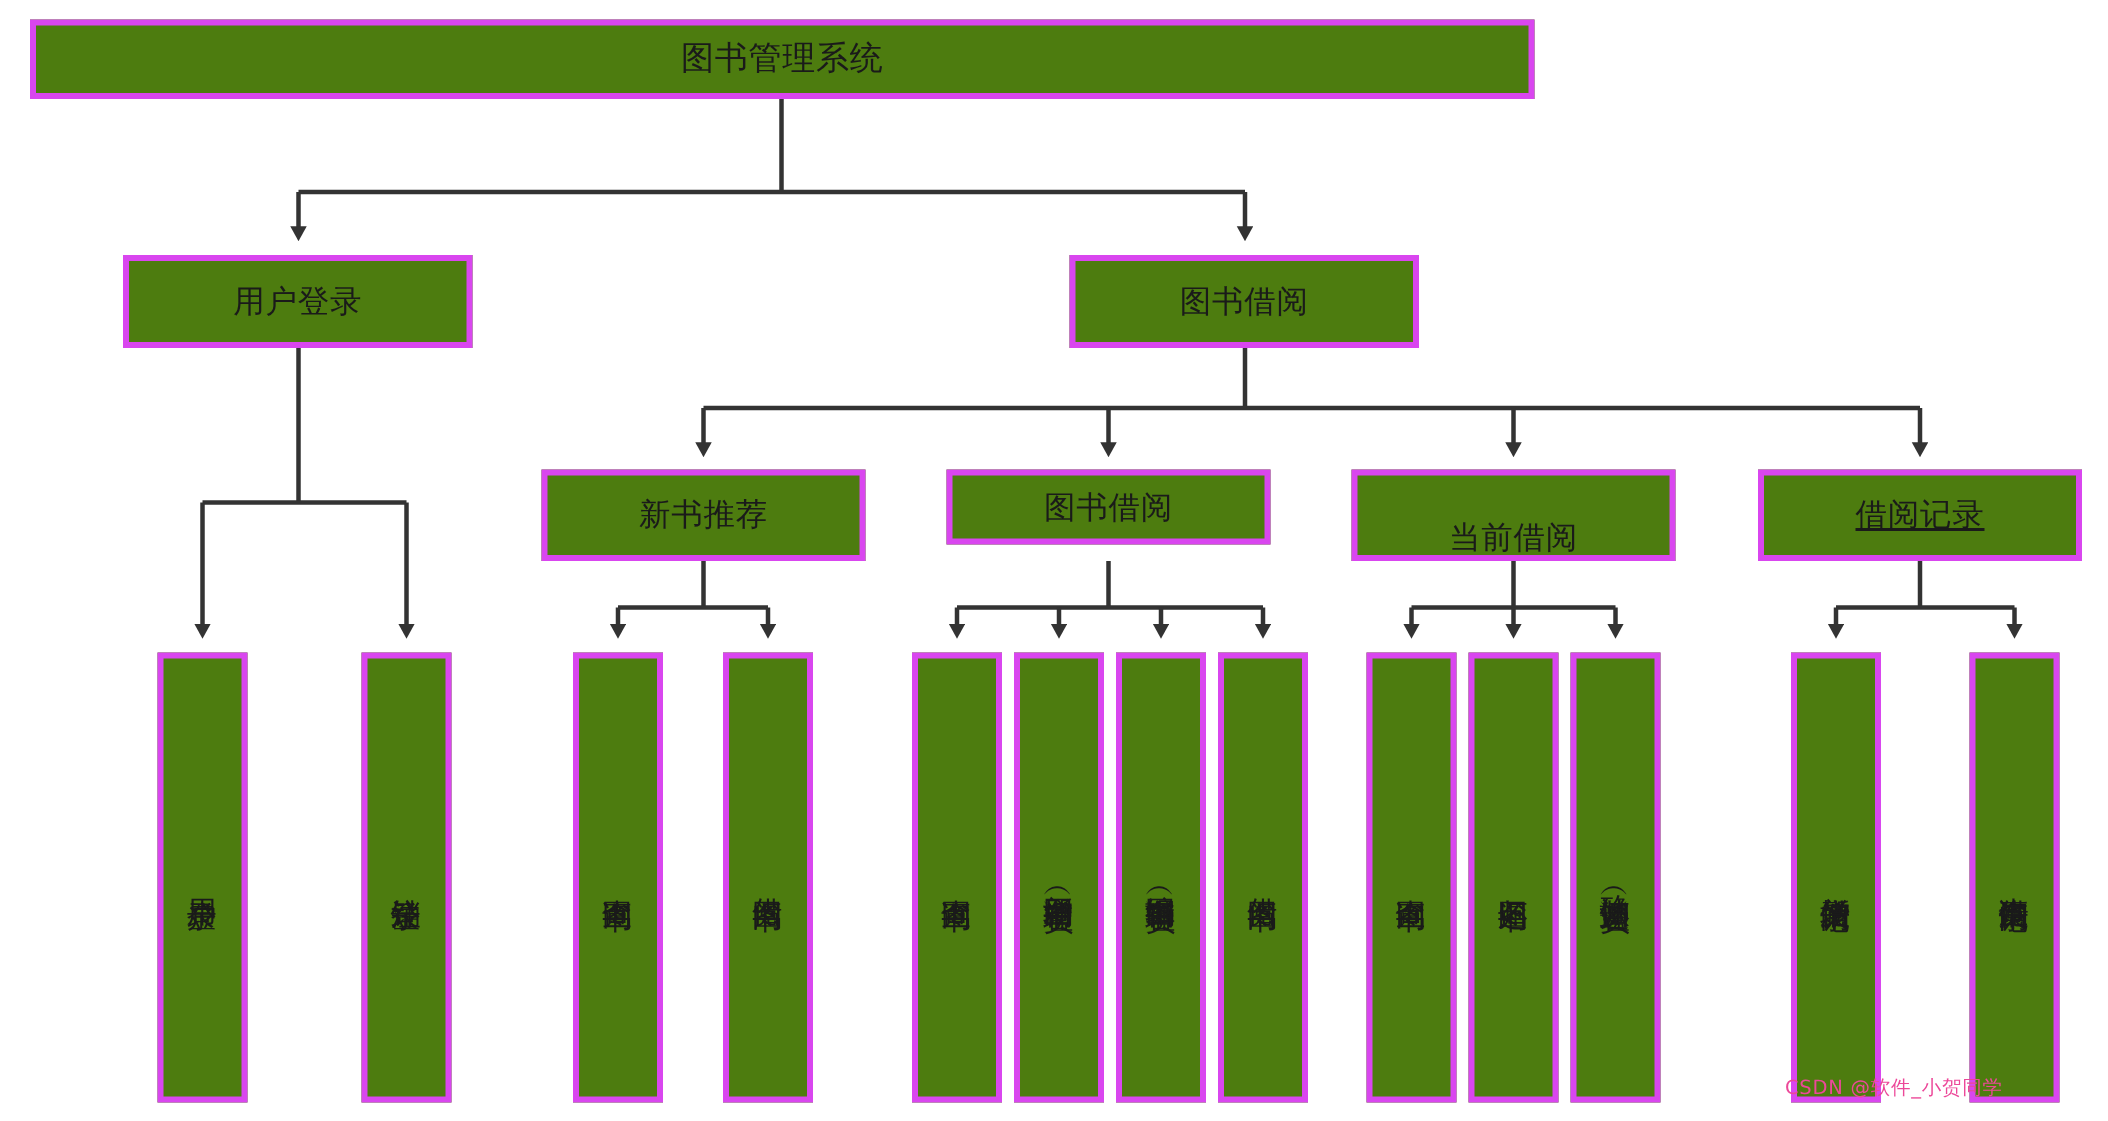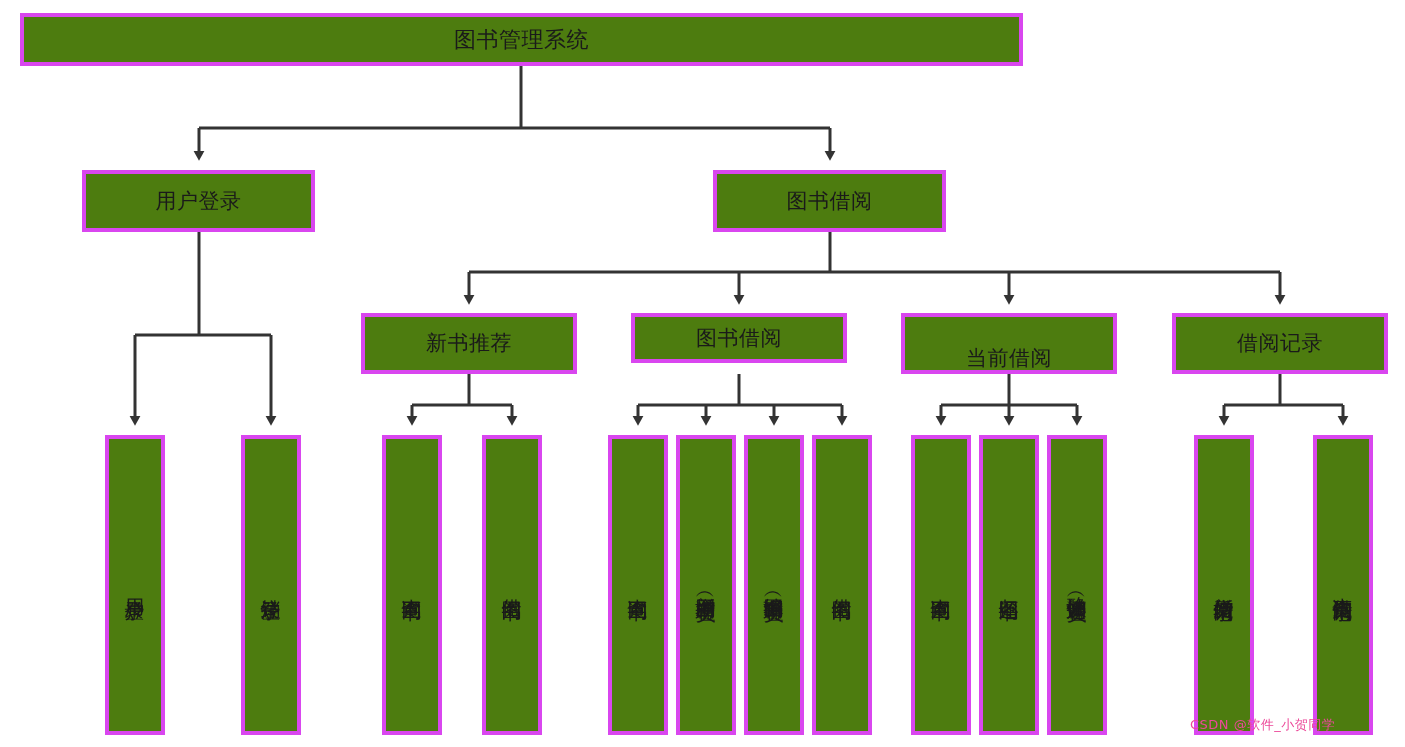--- a/index.html
+++ b/index.html
@@ -141,21 +141,21 @@
 
   <div class="node h" style="left:361px; top:313px; width:216px; height:61px;">
     <span class="lbl">新书推荐</span>
   </div>
   <div class="node h" style="left:631px; top:313px; width:216px; height:50px;">
     <span class="lbl">图书借阅</span>
   </div>
   <div class="node h" style="left:901px; top:313px; width:216px; height:61px;align-items:flex-end;">
     <span class="lbl">当前借阅</span>
   </div>
-  <div class="node h" style="left:1172px; top:313px; width:216px; height:61px;">
+  <div class="node h" style="left:1172px; top:313px; width:216px; height:61px;text-decoration:underline;">
     <span class="lbl">借阅记录</span>
   </div>
 
   <div class="node v" style="left:105px; top:435px; width:60px; height:300px;">
     <span class="lbl">用户登录</span>
   </div>
   <div class="node v" style="left:241px; top:435px; width:60px; height:300px;">
     <span class="lbl">注销登录</span>
   </div>
 

